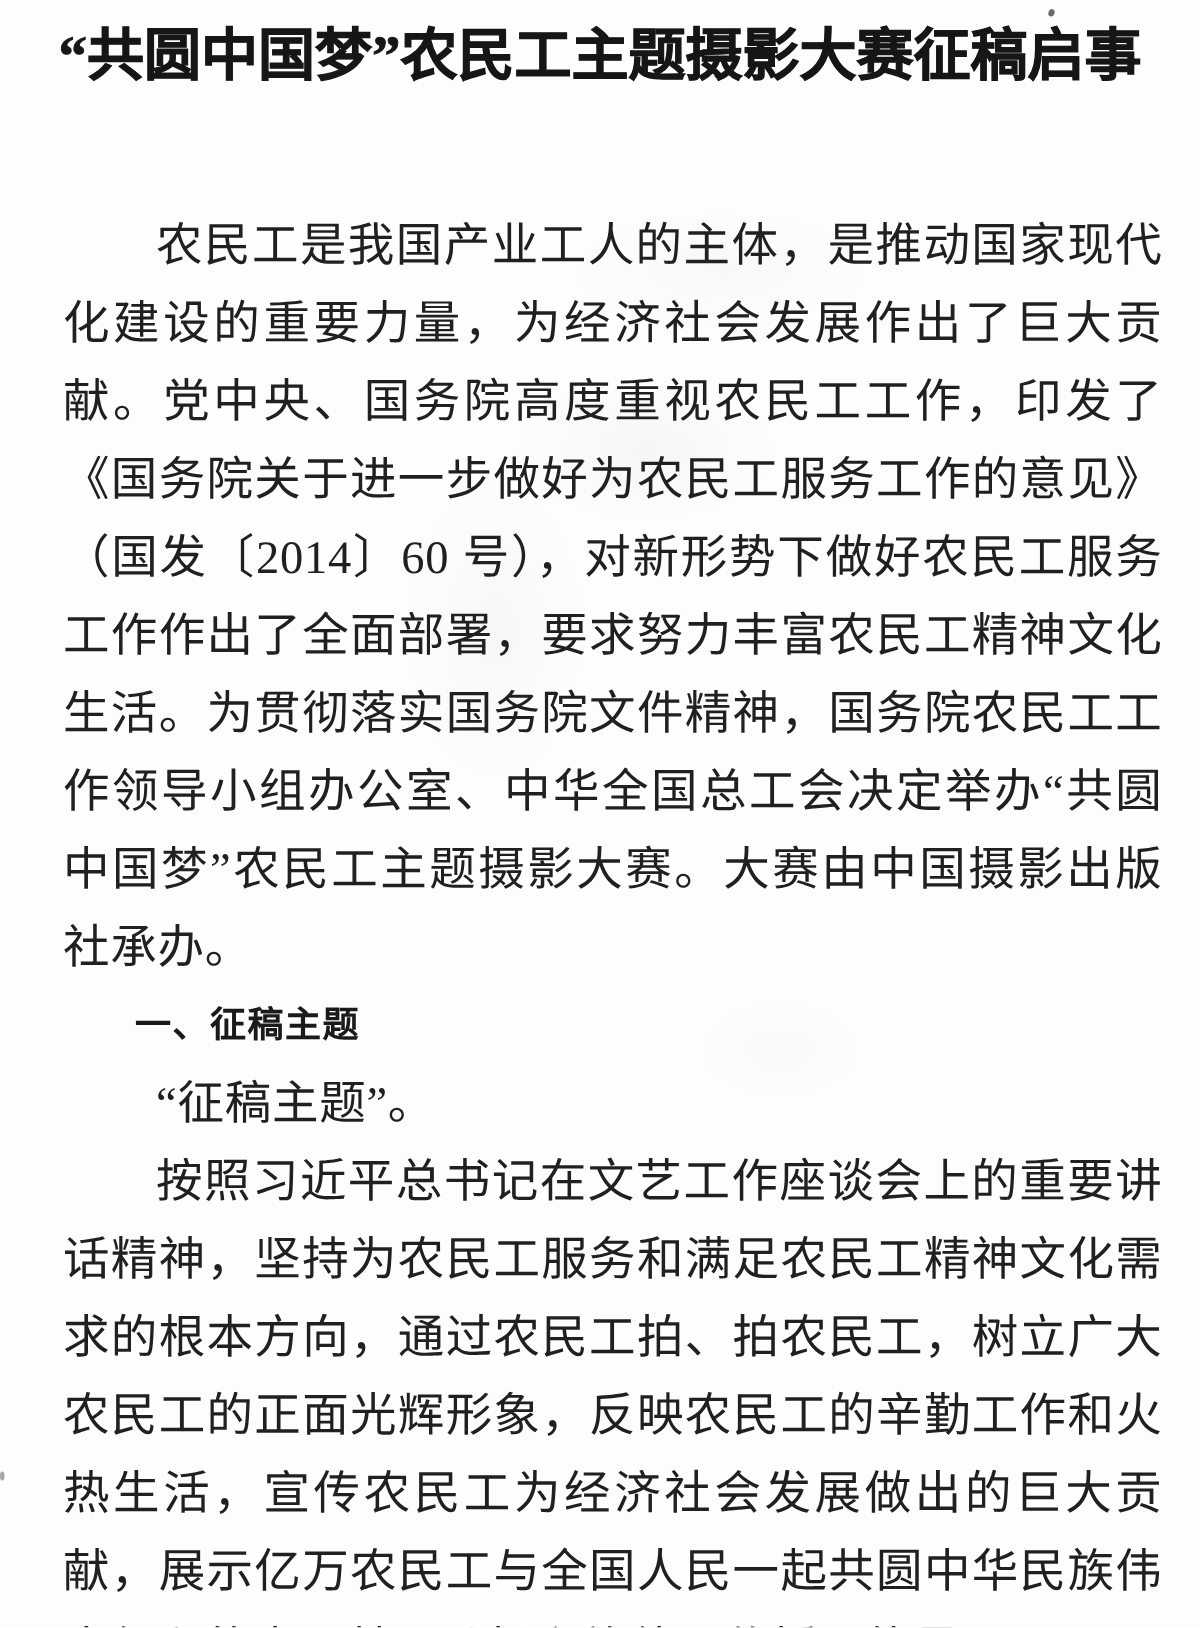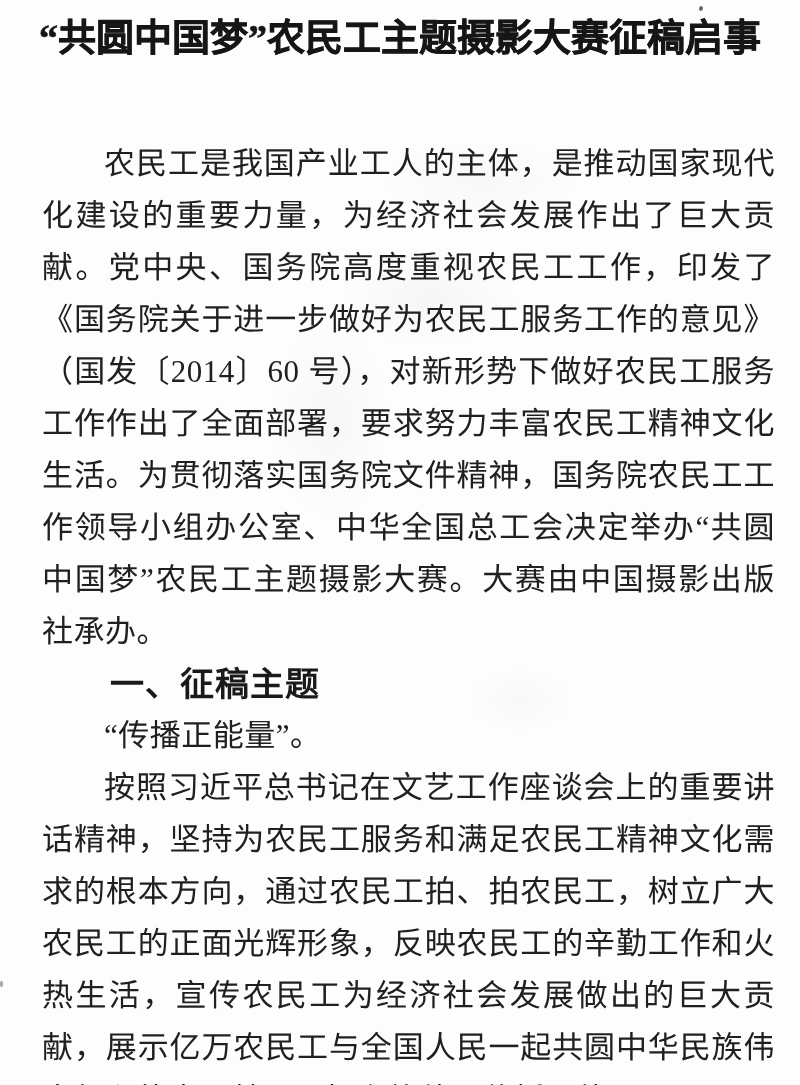--- a/index.html
+++ b/index.html
@@ -43,21 +43,21 @@
     font-size: 31px;
     line-height: 52px;
     text-indent: 2em;
     text-align: justify;
     text-justify: inter-character;
     letter-spacing: 0.5px;
     color: #202020;
   }
   .heading {
     margin: 0;
-    font-size: 34px;
+    font-size: 24px;
     line-height: 52px;
     text-indent: 2em;
     font-family: "Liberation Sans", sans-serif;
     font-weight: 700;
     color: #1a1a1a;
     letter-spacing: 1px;
   }
   .speck {
     position: absolute;
     background: #6a6a6a;
@@ -84,21 +84,21 @@
 <div class="page">
 
   <h1 class="title">“共圆中国梦”农民工主题摄影大赛征稿启事</h1>
 
   <div class="content">
 
     <p class="para">农民工是我国产业工人的主体，是推动国家现代化建设的重要力量，为经济社会发展作出了巨大贡献。党中央、国务院高度重视农民工工作，印发了《国务院关于进一步做好为农民工服务工作的意见》（国发〔2014〕60 号），对新形势下做好农民工服务工作作出了全面部署，要求努力丰富农民工精神文化生活。为贯彻落实国务院文件精神，国务院农民工工作领导小组办公室、中华全国总工会决定举办“共圆中国梦”农民工主题摄影大赛。大赛由中国摄影出版社承办。</p>
 
     <h2 class="heading">一、征稿主题</h2>
 
-    <p class="para">“传播正能量”。</p>
+    <p class="para">“征稿主题”。</p>
 
     <p class="para">按照习近平总书记在文艺工作座谈会上的重要讲话精神，坚持为农民工服务和满足农民工精神文化需求的根本方向，通过农民工拍、拍农民工，树立广大农民工的正面光辉形象，反映农民工的辛勤工作和火热生活，宣传农民工为经济社会发展做出的巨大贡献，展示亿万农民工与全国人民一起共圆中华民族伟大复兴的中国梦，弘扬主旋律，传播正能量。</p>
 
   </div>
 
   <div class="speck speck-top-right"></div>
   <div class="speck speck-left-edge"></div>
 
 </div>
 

